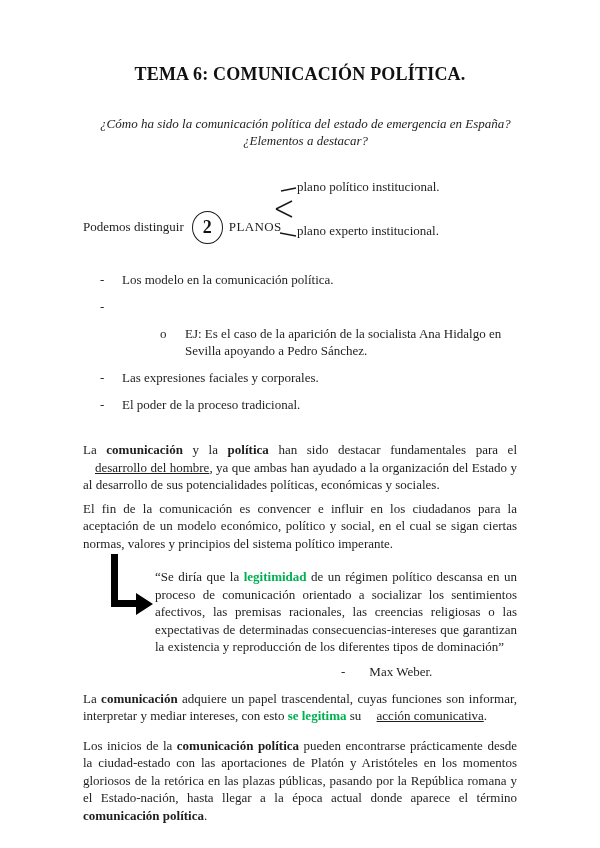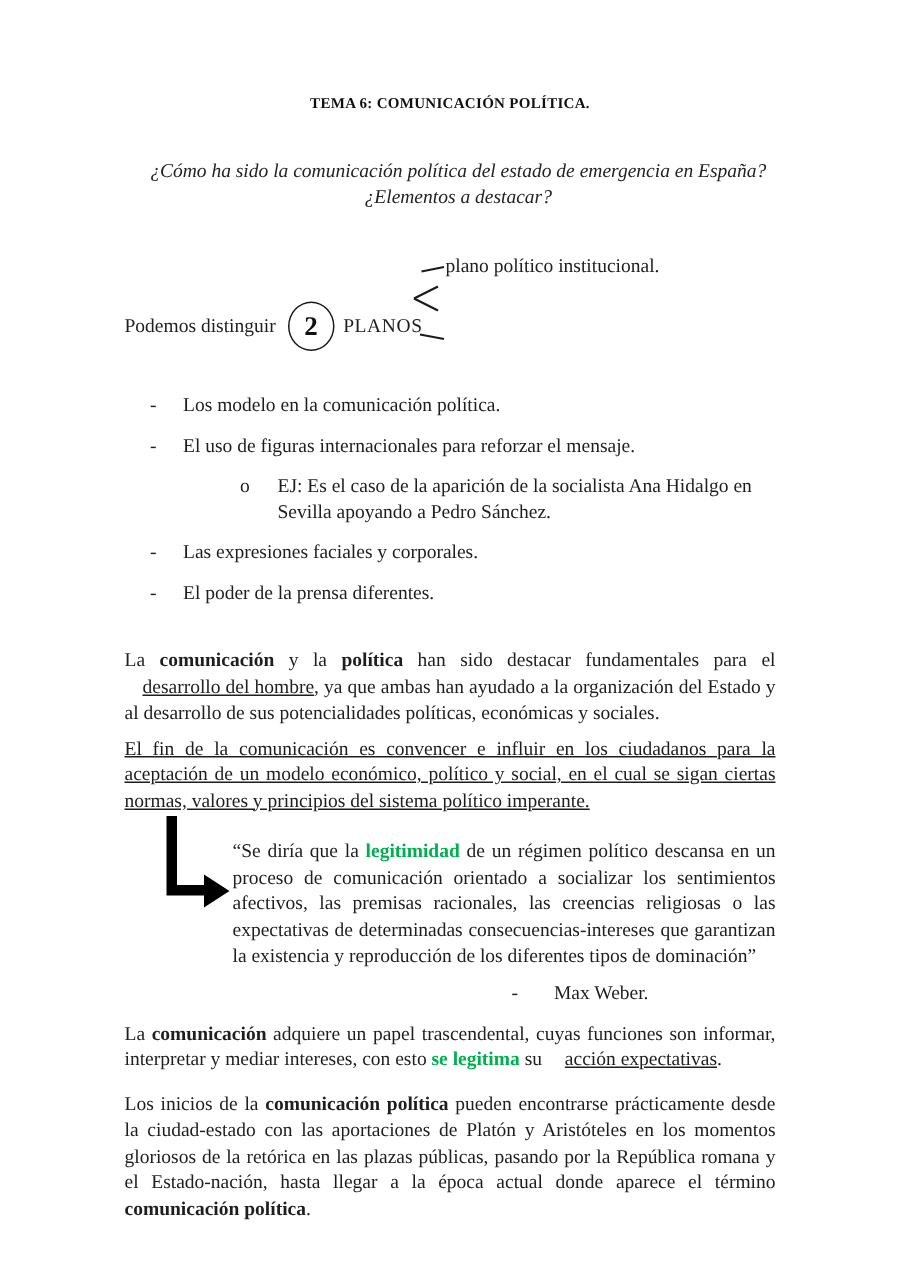--- a/index.html
+++ b/index.html
@@ -9,21 +9,21 @@
     background:#ffffff;
     color:#1e1e1e;
     font-family:"Liberation Serif", serif;
     font-size:13px;
     overflow:hidden;
   }
   .title{
     margin:0;
     padding-top:64px;
     text-align:center;
-    font-size:10px;
+    font-size:18px;
     font-weight:bold;
     letter-spacing:.2px;
     color:#111;
   }
   .question{
     margin-top:30px;
     text-align:center;
     font-style:italic;
     line-height:17px;
     color:#222;
@@ -54,21 +54,21 @@
   .b-sub{display:flex;margin:2px 0 10px 60px;}
   .b-marker-sub{width:25px;flex:0 0 25px;}
   
   .para{
     margin:0 83px;
     width:434px;
     text-align:justify;
     line-height:17.5px;
   }
   .mt-p1{margin-top:28px;}
-  .mt-p2{margin-top:6px;text-decoration:underline;}
+  .mt-p2{margin-top:6px;}
   .mt-p3{margin-top:10px;}
   .mt-p4{margin-top:12px;}
   .bld{font-weight:bold;}
   .und{text-decoration:underline;margin-left:12px;}
   .grn{color:#00B050;font-weight:bold;margin-top:24px;}
   
   .quote-wrap{position:relative;margin:16px 83px 0 155px;}
   .quote{
     width:362px;text-align:justify;line-height:17.5px;margin:0;
   }
@@ -98,58 +98,58 @@
       <line x1="276" y1="32" x2="292" y2="40" stroke="#1a1a1a" stroke-width="1.4"></line>
       <line x1="281" y1="14" x2="296" y2="11" stroke="#1a1a1a" stroke-width="1.4"></line>
       <line x1="280" y1="56" x2="296" y2="59" stroke="#1a1a1a" stroke-width="1.4"></line>
     </svg>
     <div class="diagram-left">
       <span>Podemos distinguir</span>
       <span class="circle">2</span>
       <span class="planos">PLANOS</span>
     </div>
     <div class="branch branch-top">plano político institucional.</div>
+    <div class="branch branch-bottom">plano experto institucional.</div>
   </div>
 
   <div class="bullets">
     <div class="b-row">
       <span class="b-marker">-</span>
       <span class="b-text">Los modelo en la comunicación política.</span>
     </div>
     <div class="b-row">
       <span class="b-marker">-</span>
-      <span class="b-text">El uso de figuras internacionales para reforzar el mensaje.</span>
     </div>
     <div class="b-sub">
       <span class="b-marker-sub">o</span>
       <span class="b-text">EJ: Es el caso de la aparición de la socialista Ana Hidalgo en Sevilla apoyando a Pedro Sánchez.</span>
     </div>
     <div class="b-row">
       <span class="b-marker">-</span>
       <span class="b-text">Las expresiones faciales y corporales.</span>
     </div>
     <div class="b-row">
       <span class="b-marker">-</span>
-      <span class="b-text">El poder de la prensa diferentes.</span>
+      <span class="b-text">El poder de la proceso tradicional.</span>
     </div>
   </div>
 
   <p class="para mt-p1"><span>La </span><span class="bld">comunicación</span><span> y la </span><span class="bld">política</span><span> han sido destacar fundamentales para el </span><span class="und">desarrollo del hombre</span><span>, ya que ambas han ayudado a la organización del Estado y al desarrollo de sus potencialidades políticas, económicas y sociales.</span></p>
 
   <p class="para mt-p2">El fin de la comunicación es convencer e influir en los ciudadanos para la aceptación de un modelo económico, político y social, en el cual se sigan ciertas normas, valores y principios del sistema político imperante.</p>
 
   <div class="quote-wrap">
     <svg class="big-arrow" width="50" height="64" viewBox="0 0 50 64">
       <polygon points="6,0 13,0 13,46 31,46 31,39 48,50 31,61 31,53 6,53" fill="#000000"></polygon>
     </svg>
     <p class="quote"><span>“Se diría que la </span><span class="grn">legitimidad</span><span> de un régimen político descansa en un proceso de comunicación orientado a socializar los sentimientos afectivos, las premisas racionales, las creencias religiosas o las expectativas de determinadas consecuencias-intereses que garantizan la existencia y reproducción de los diferentes tipos de dominación”</span></p>
   </div>
 
   <div class="attribution">
     <span class="attr-dash">-</span>
     <span class="attr-name">Max Weber.</span>
   </div>
 
-  <p class="para mt-p3"><span>La </span><span class="bld">comunicación</span><span> adquiere un papel trascendental, cuyas funciones son informar, interpretar y mediar intereses, con esto </span><span class="grn">se legitima</span><span> su </span><span class="und">acción expectativas</span><span>.</span></p>
+  <p class="para mt-p3"><span>La </span><span class="bld">comunicación</span><span> adquiere un papel trascendental, cuyas funciones son informar, interpretar y mediar intereses, con esto </span><span class="grn">se legitima</span><span> su </span><span class="und">acción comunicativa</span><span>.</span></p>
 
   <p class="para mt-p4"><span>Los inicios de la </span><span class="bld">comunicación política</span><span> pueden encontrarse prácticamente desde la ciudad-estado con las aportaciones de Platón y Aristóteles en los momentos gloriosos de la retórica en las plazas públicas, pasando por la República romana y el Estado-nación, hasta llegar a la época actual donde aparece el término </span><span class="bld">comunicación política</span><span>.</span></p>
 
 </div>
 
 </body></html>

